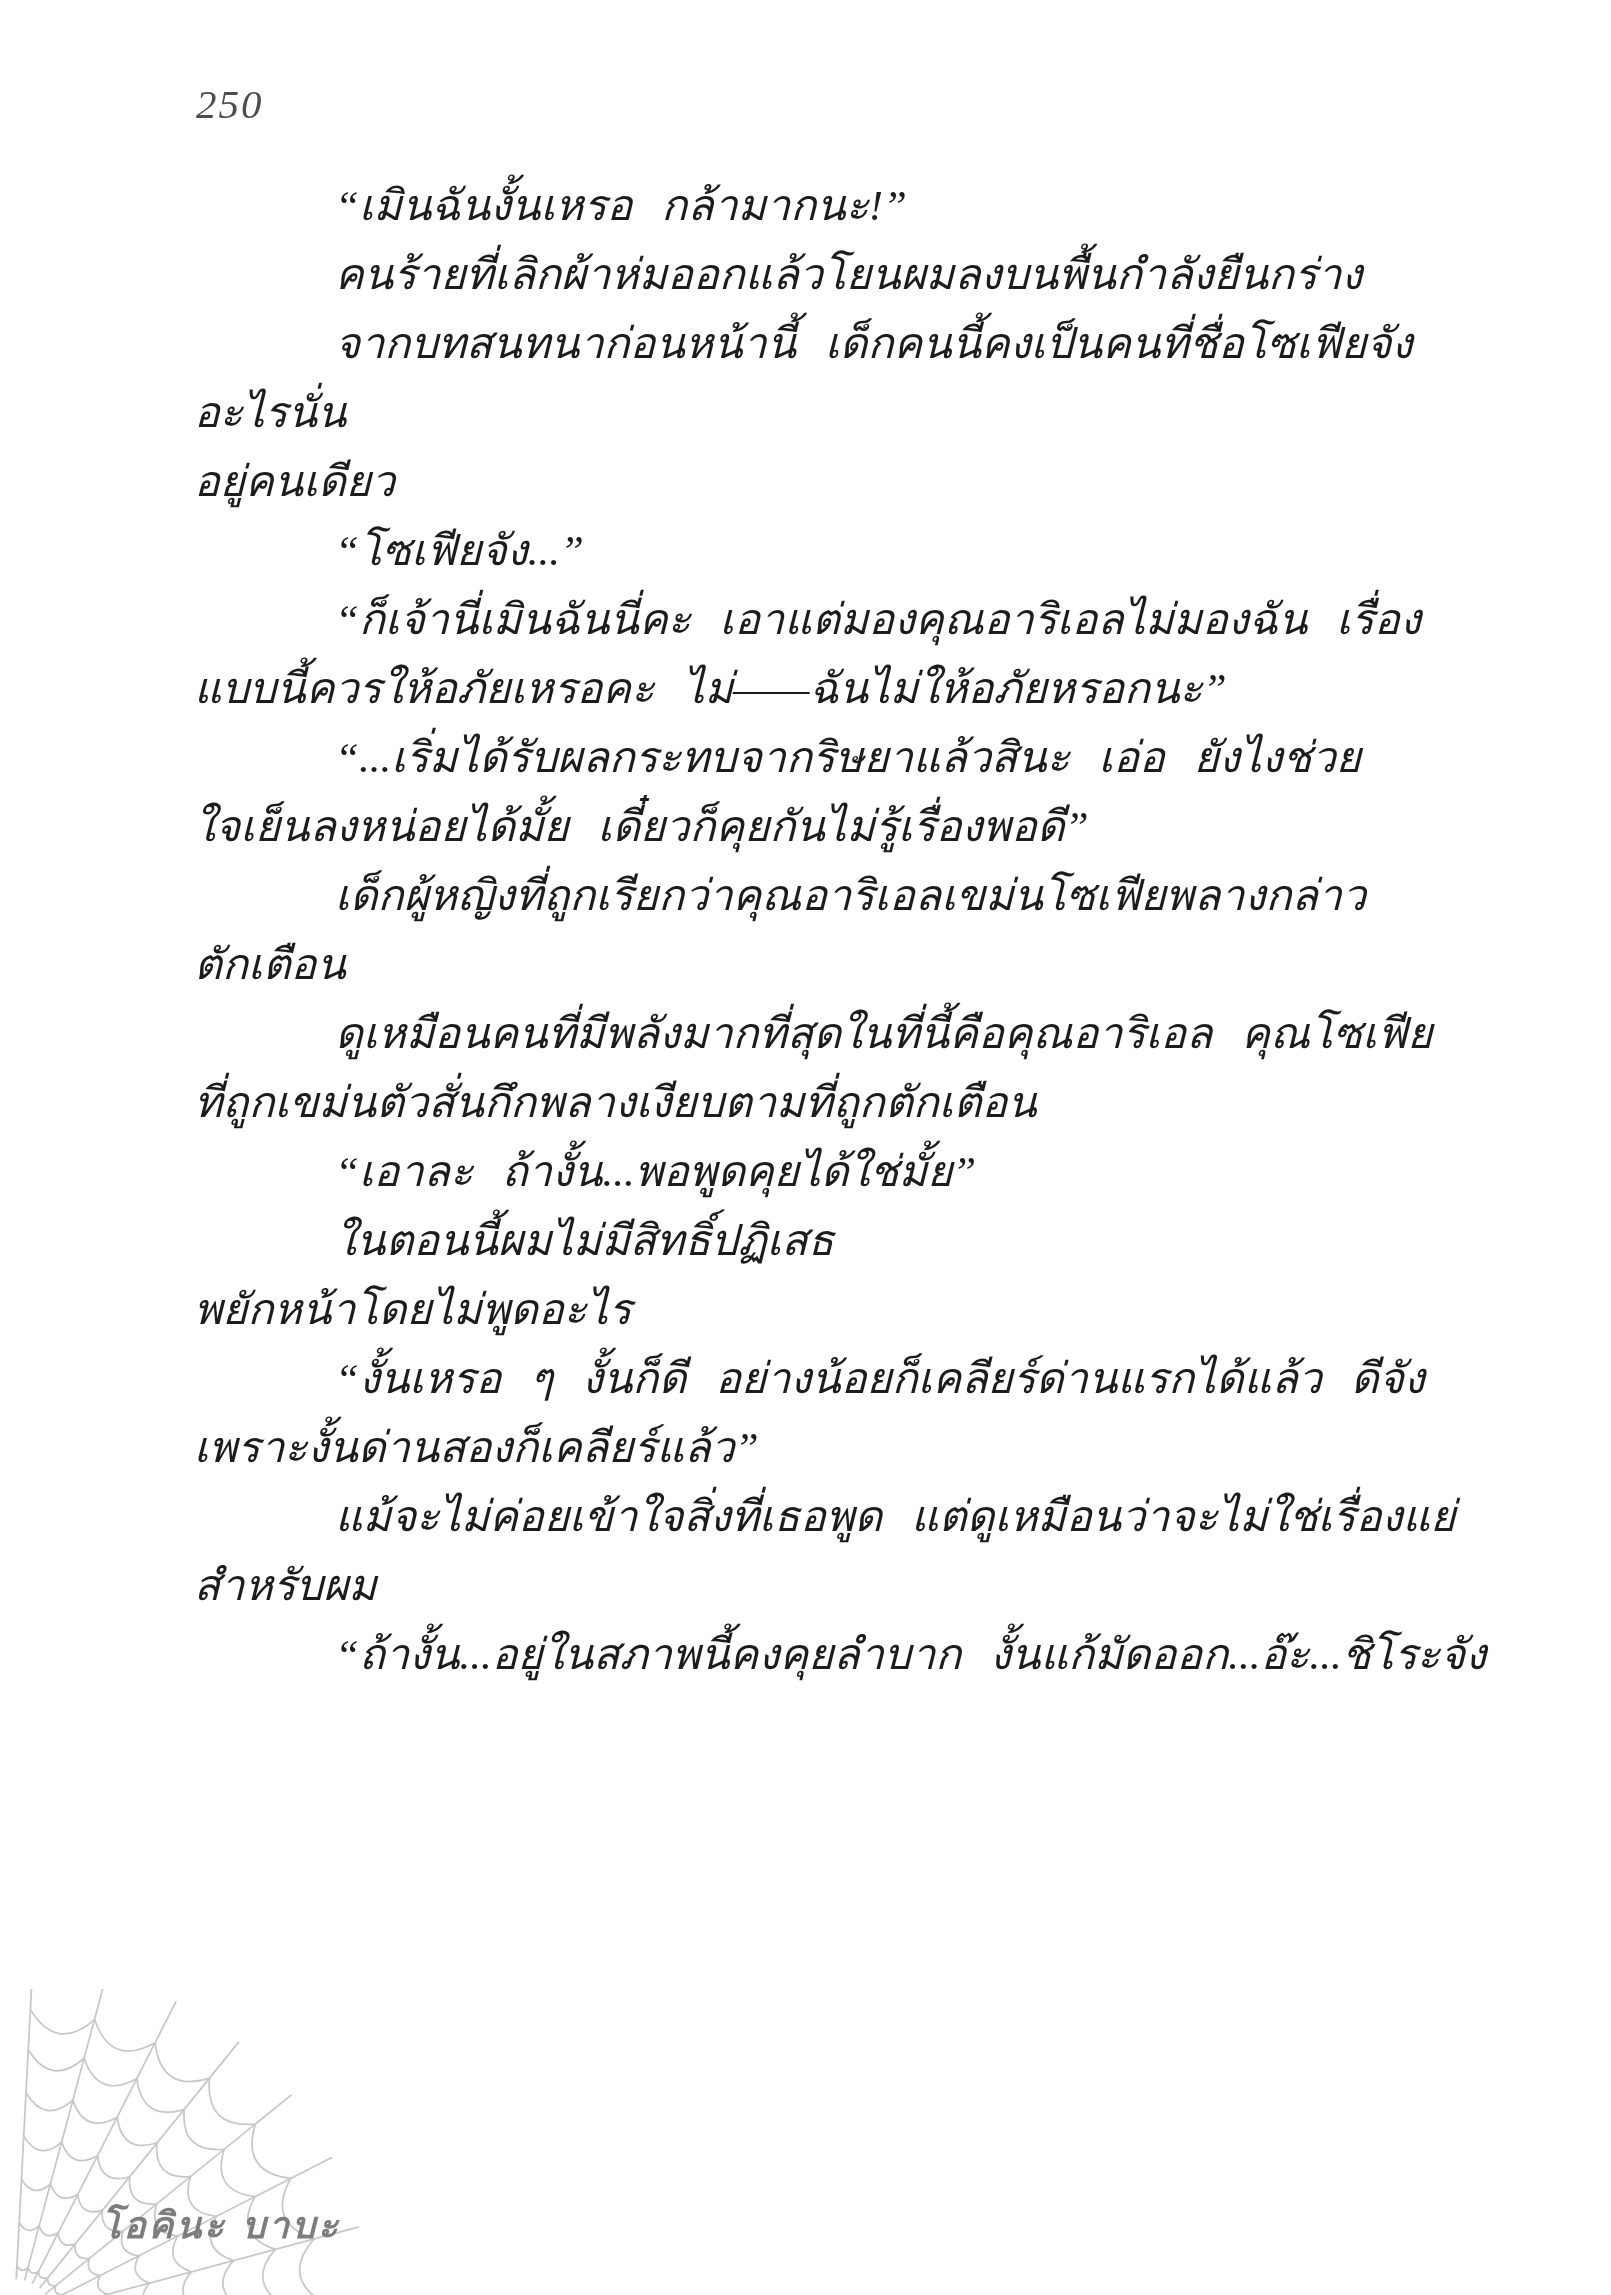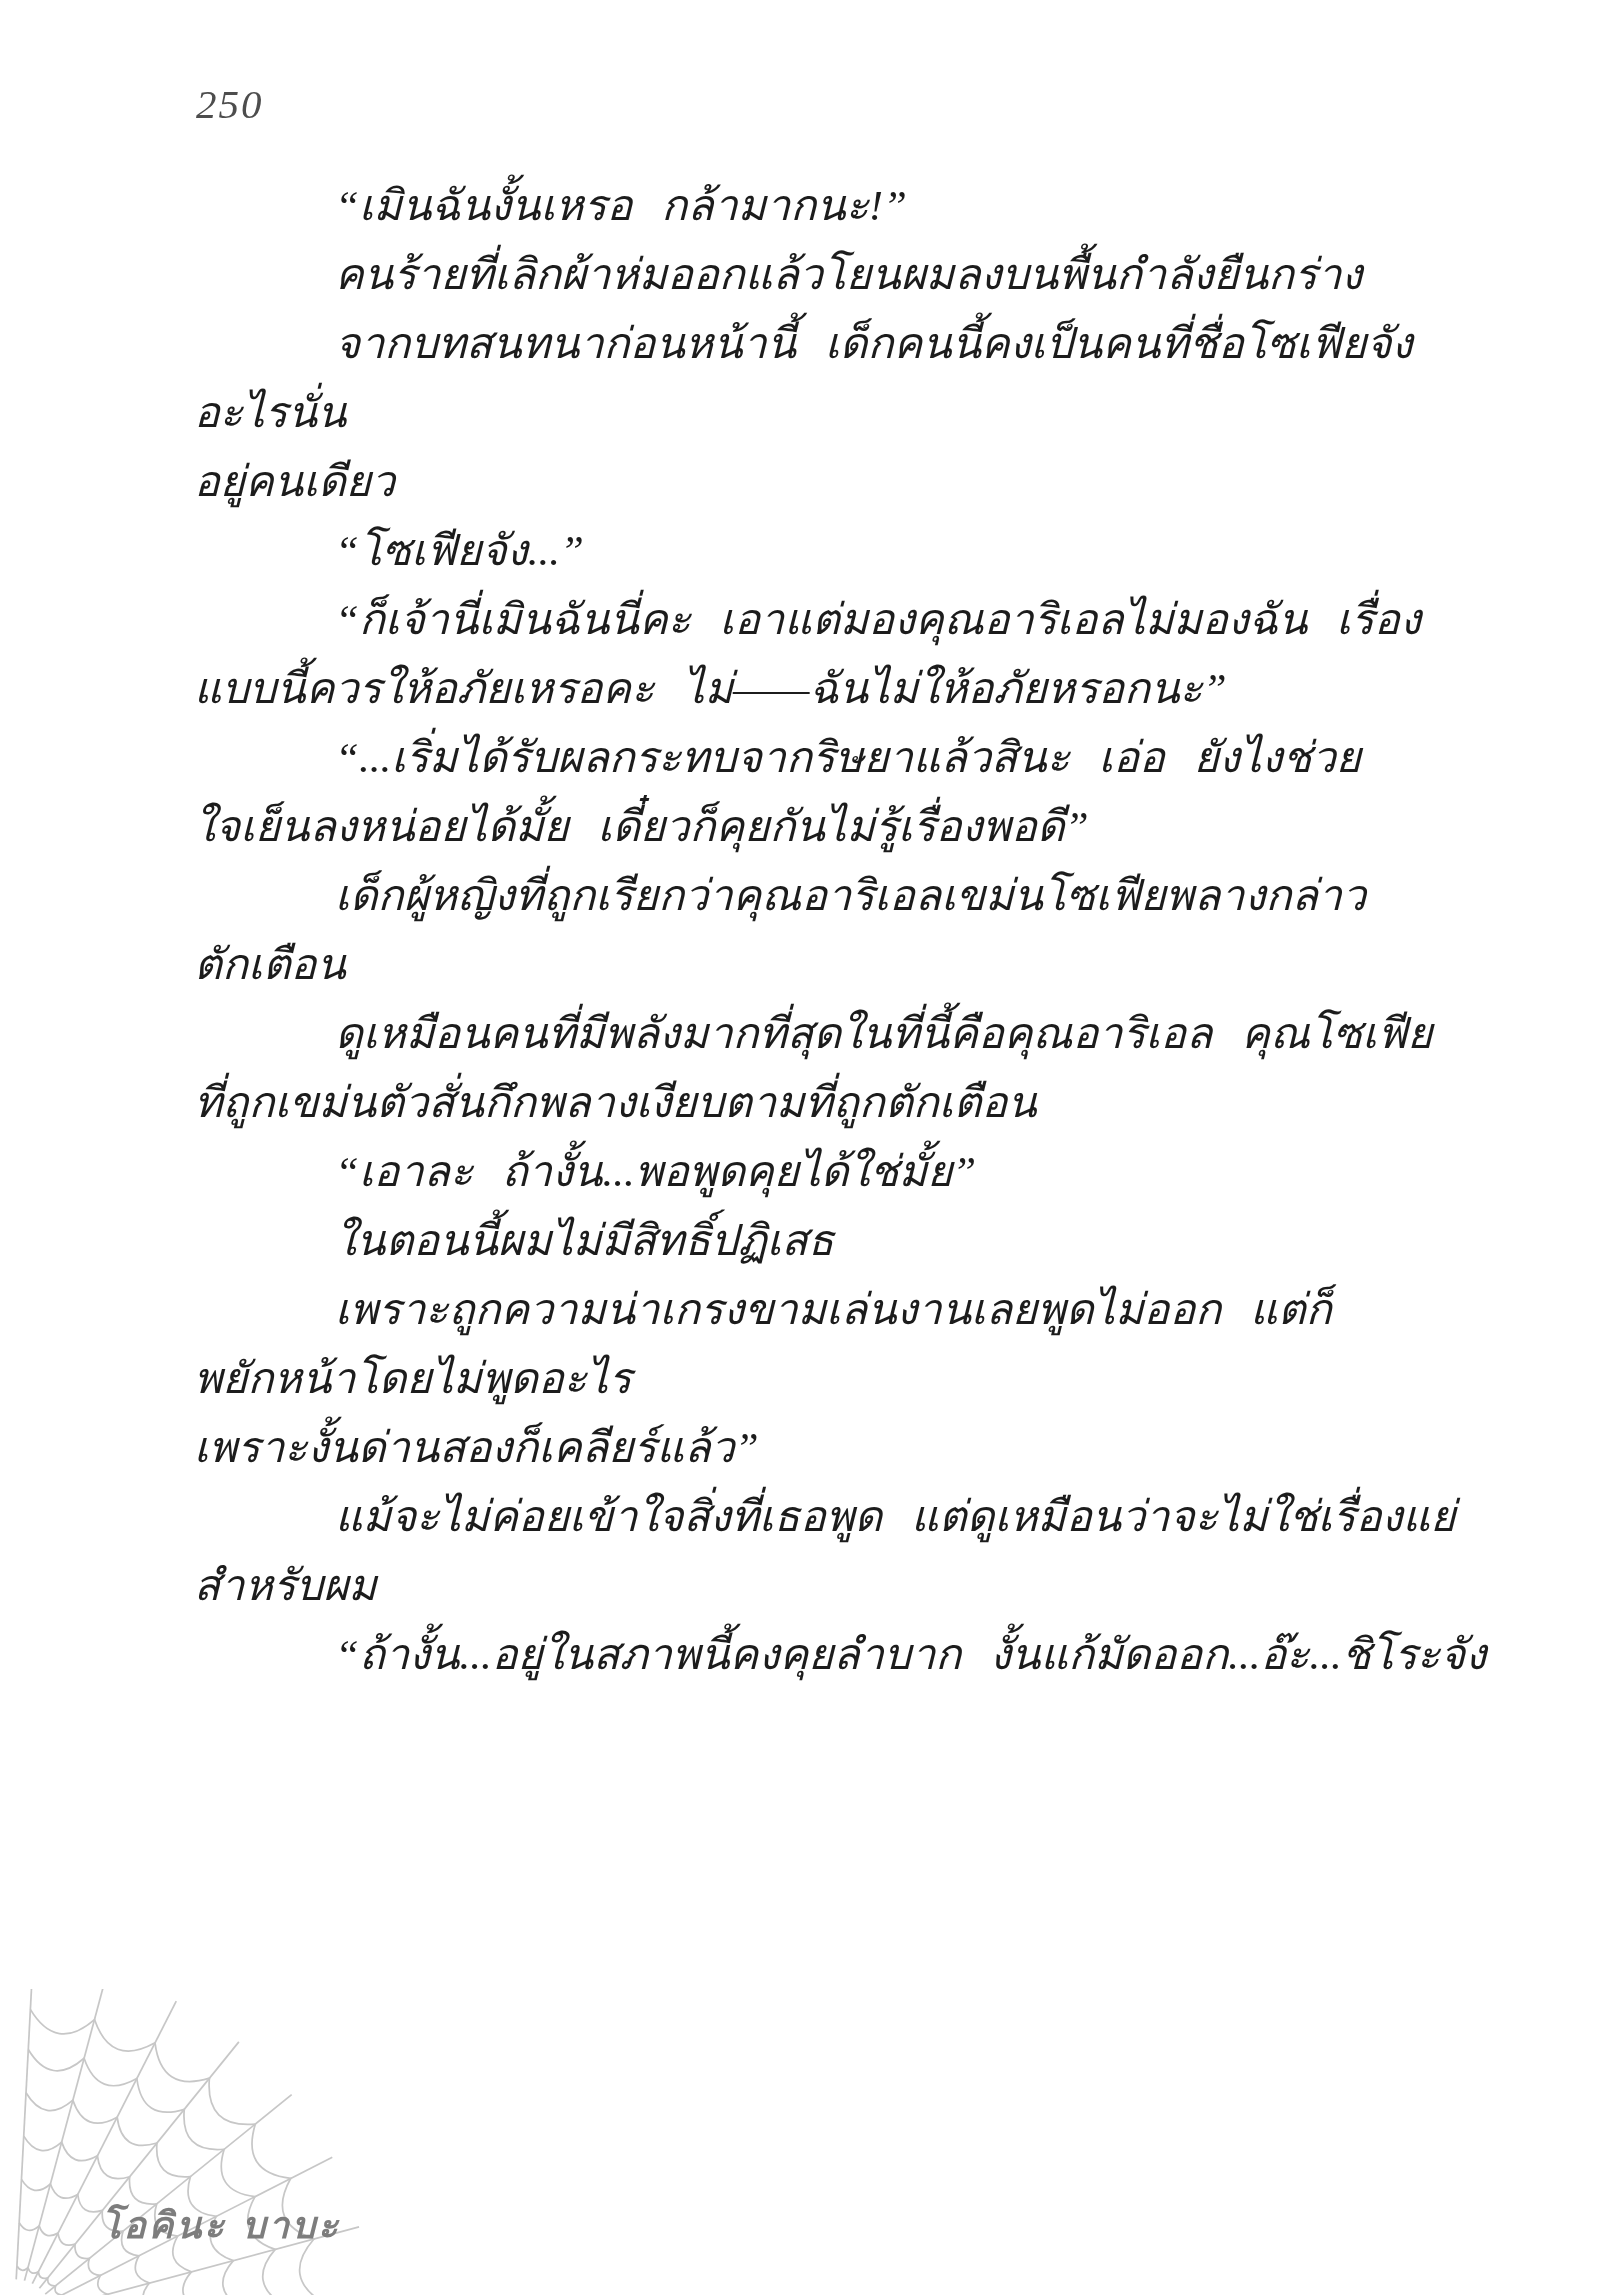--- a/index.html
+++ b/index.html
@@ -53,22 +53,22 @@
     <div class="line indent">“ก็เจ้านี่เมินฉันนี่คะ เอาแต่มองคุณอาริเอลไม่มองฉัน เรื่อง</div>
     <div class="line">แบบนี้ควรให้อภัยเหรอคะ ไม่——ฉันไม่ให้อภัยหรอกนะ”</div>
     <div class="line indent">“...เริ่มได้รับผลกระทบจากริษยาแล้วสินะ เอ่อ ยังไงช่วย</div>
     <div class="line">ใจเย็นลงหน่อยได้มั้ย เดี๋ยวก็คุยกันไม่รู้เรื่องพอดี”</div>
     <div class="line indent">เด็กผู้หญิงที่ถูกเรียกว่าคุณอาริเอลเขม่นโซเฟียพลางกล่าว</div>
     <div class="line">ตักเตือน</div>
     <div class="line indent">ดูเหมือนคนที่มีพลังมากที่สุดในที่นี้คือคุณอาริเอล คุณโซเฟีย</div>
     <div class="line">ที่ถูกเขม่นตัวสั่นกึกพลางเงียบตามที่ถูกตักเตือน</div>
     <div class="line indent">“เอาละ ถ้างั้น...พอพูดคุยได้ใช่มั้ย”</div>
     <div class="line indent">ในตอนนี้ผมไม่มีสิทธิ์ปฏิเสธ</div>
-    <div class="line indent">เพราะถูกความน่าเกรงขามเล่นงานเลยพูดไม่ออก แต่ก็</div>
     <div class="line">พยักหน้าโดยไม่พูดอะไร</div>
+    <div class="line indent">“งั้นเหรอ ๆ งั้นก็ดี อย่างน้อยก็เคลียร์ด่านแรกได้แล้ว ดีจัง</div>
     <div class="line">เพราะงั้นด่านสองก็เคลียร์แล้ว”</div>
     <div class="line indent">แม้จะไม่ค่อยเข้าใจสิ่งที่เธอพูด แต่ดูเหมือนว่าจะไม่ใช่เรื่องแย่</div>
     <div class="line">สำหรับผม</div>
     <div class="line indent">“ถ้างั้น...อยู่ในสภาพนี้คงคุยลำบาก งั้นแก้มัดออก...อ๊ะ...ชิโระจัง</div>
   </div>
 
   <div class="watermark">
     <svg width="374" height="307" viewBox="0 0 560 460" fill="none">
         <path d="M24.1 435.1 L49.0 -39.3" stroke="#c7c7c7" stroke-width="2.6" fill="none"></path>
         <path d="M36.5 437.0 L159.5 -21.8" stroke="#c7c7c7" stroke-width="2.6" fill="none"></path>

